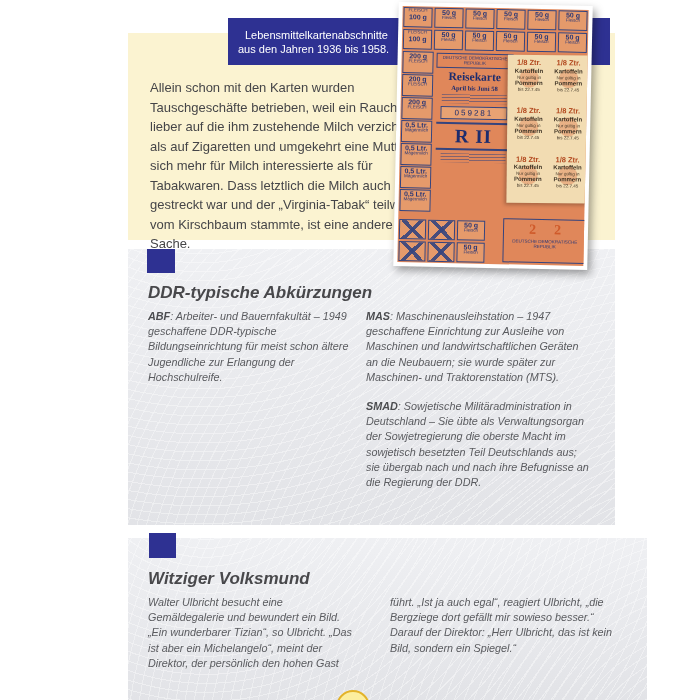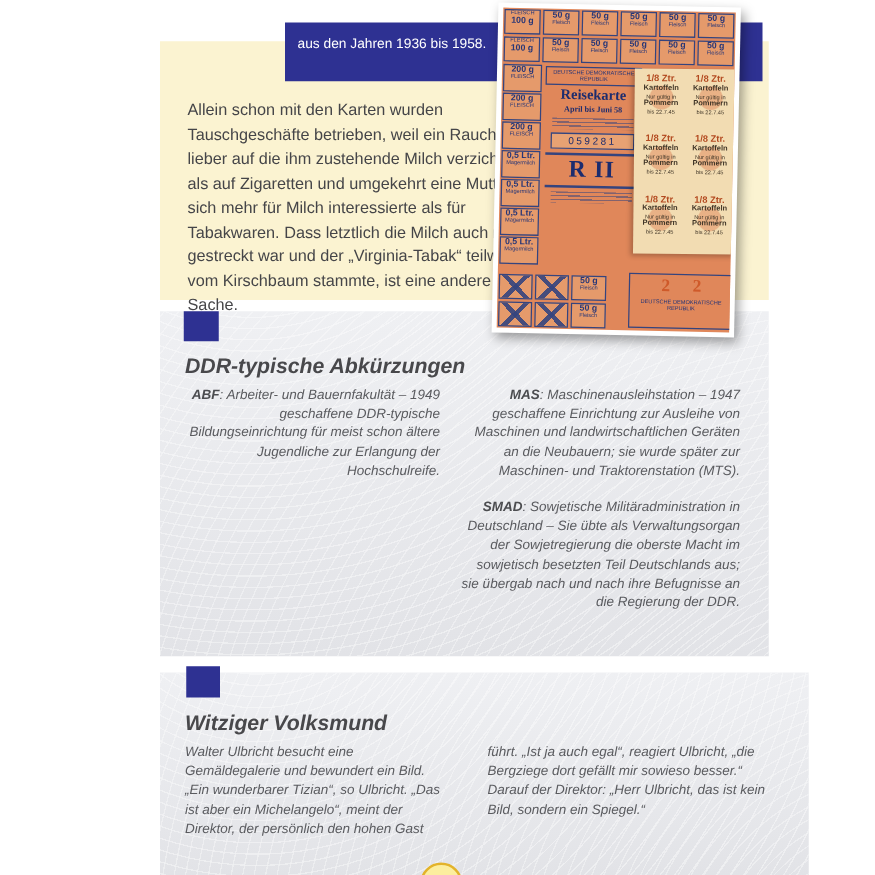--- a/index.html
+++ b/index.html
@@ -73,39 +73,40 @@
       repeating-radial-gradient(circle at 15% -60%, rgba(255,255,255,0) 0 8px, rgba(255,255,255,.8) 8px 9px),
       repeating-radial-gradient(circle at 115% 160%, rgba(255,255,255,0) 0 8px, rgba(255,255,255,.7) 8px 9px);}
   .panel1{top:249px;height:276px;}
   .panel2{top:538px;height:162px;padding-left:32px;}
   .sq{position:absolute;background:#2e3192;z-index:2;}
   .sq1{left:147px;top:249px;width:28px;height:24px;}
   .sq2{left:149px;top:533px;width:27px;height:25px;}
   .sec-title{position:absolute;left:20px;font-weight:bold;font-style:italic;font-size:17px;color:#48484b;}
   .cols{position:absolute;left:20px;display:flex;gap:14px;font-style:italic;color:#5a5b5f;
         font-size:10.8px;line-height:15.2px;}
-  .cols p{margin:0 0 14px;text-align:right;}
+  .cols p{margin:0 0 14px;}
   .cols b{color:#4c4d50;}
   .colA{width:204px;}
   .colB{width:226px;}
   .panel1 .sec-title{top:34px;}
   .panel1 .cols{top:60px;}
   .panel2 .sec-title{top:31px;}
   .panel2 .cols{top:57px;gap:38px;}
 
   
   .orn{position:absolute;left:336px;top:690px;width:34px;height:34px;border-radius:50%;
        background:#fcee9e;border:2px solid #e3b32a;z-index:4;box-sizing:border-box;}
 </style>
 </head>
 <body>
 
 <div class="page">
 
   <div class="banner">
+    <div>Lebensmittelkartenabschnitte</div>
     <div>aus den Jahren 1936 bis 1958.</div>
   </div>
 
   <div class="cream">
     <div class="intro-text">Allein schon mit den Karten wurden Tauschgeschäfte betrieben, weil ein Raucher lieber auf die ihm zustehende Milch verzichtete als auf Zigaretten und umgekehrt eine Mutter sich mehr für Milch interessierte als für Tabakwaren. Dass letztlich die Milch auch nur gestreckt war und der „Virginia-Tabak“ teilweise vom Kirschbaum stammte, ist eine andere Sache.</div>
   </div>
 
   <div class="photo">
     <div class="ci">
 

